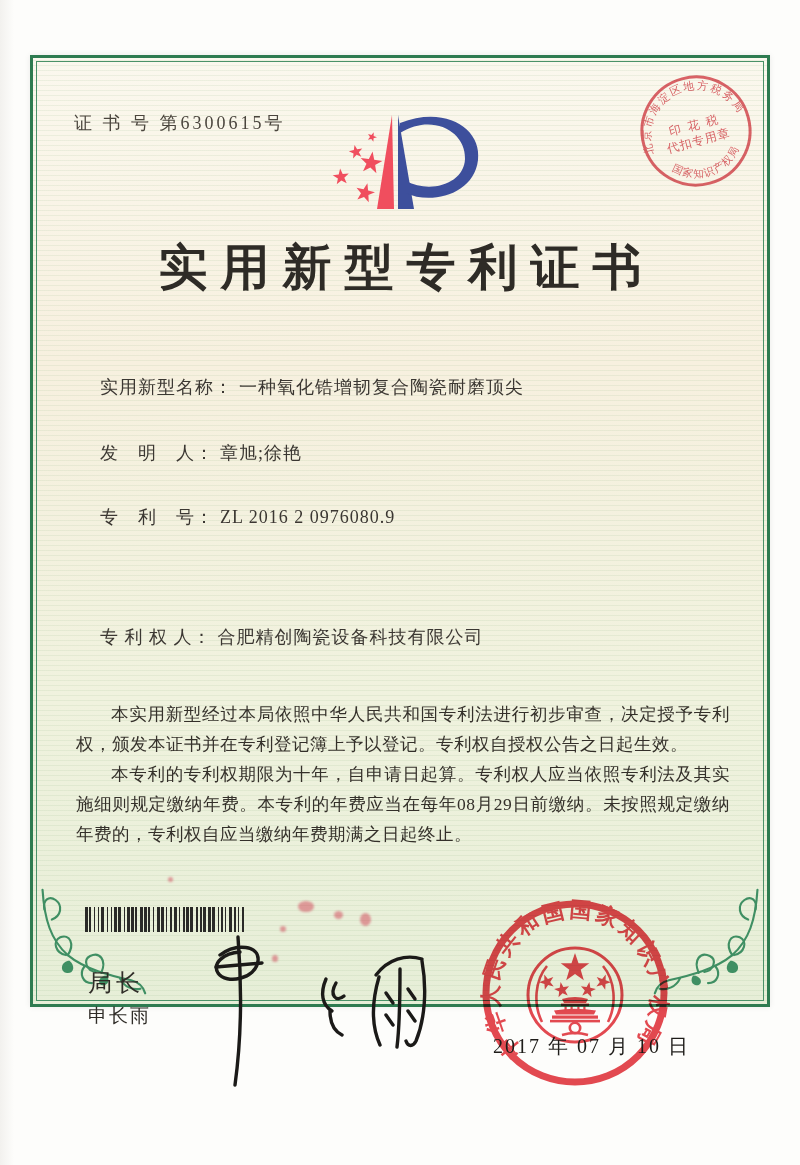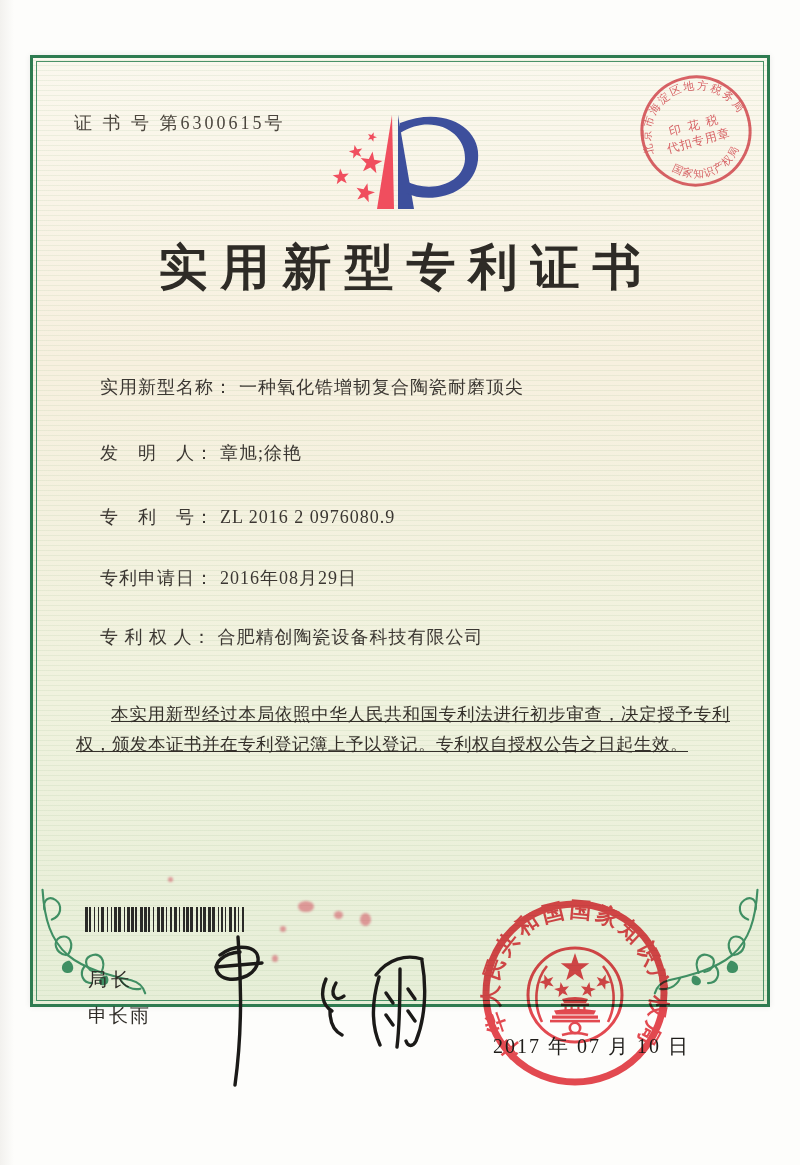--- a/index.html
+++ b/index.html
@@ -27,27 +27,27 @@
   .taxstamp { position:absolute; left:604px; top:14px; mix-blend-mode:multiply; opacity:.88; }
   .title {
     position:absolute; left:0; top:180px; width:100%;
     text-align:center; font-size:49px; font-weight:600; color:#2e2b26;
     letter-spacing:13px; text-indent:13px;
   }
   .field { position:absolute; left:48px; font-size:18px; color:#3b3732; white-space:pre; letter-spacing:1px; }
   .field .val { margin-left:6px; }
   .paras {
     position:absolute; left:46px; top:644px; width:654px;
-    font-size:17.5px; line-height:30px; color:#34302a; text-align:justify; letter-spacing:0.5px;text-decoration:underline;
+    font-size:17.5px; line-height:30px; color:#34302a; text-align:justify; letter-spacing:0.5px;
   }
   .paras p { text-indent:2em; margin:0; }
   .barcode { position:absolute; left:55px; top:852px; height:25px; display:flex; align-items:stretch; }
   .barcode span { display:block; }
   .redmark { position:absolute; background:rgba(206,46,70,0.45); border-radius:50%; filter:blur(1px); }
-  .director-title { position:absolute; left:58px; top:912px; font-size:19px; color:#2f2c27; letter-spacing:4px; font-family:"Liberation Sans","DejaVu Sans",sans-serif; }
+  .director-title { position:absolute; left:58px; top:912px; font-size:24px; color:#2f2c27; letter-spacing:4px; font-family:"Liberation Sans","DejaVu Sans",sans-serif; }
   .director-name  { position:absolute; left:58px; top:948px; font-size:19px; color:#2f2c27; letter-spacing:2px; font-family:"Liberation Sans","DejaVu Sans",sans-serif; }
   .signature { position:absolute; left:150px; top:872px; }
   .seal { position:absolute; left:445px; top:838px; mix-blend-mode:multiply; opacity:.93; }
   .issue-date { position:absolute; left:463px; top:978px; font-size:20px; color:#1e1c19; letter-spacing:2px; z-index:5; white-space:pre; }
   .footer { position:absolute; left:0; top:1036px; width:100%; text-align:center; font-size:14.5px; color:#45413a; letter-spacing:1px; }
   .flourish { position:absolute; width:112px; height:118px; }
   .flourish.br { right:6px; bottom:6px; }
   .flourish.bl { left:6px; bottom:6px; transform:scaleX(-1); }
 </style>
 </head>
@@ -124,29 +124,27 @@
 
   <div class="field" style="top:299px">
     <span>实用新型名称：</span><span class="val">一种氧化锆增韧复合陶瓷耐磨顶尖</span>
   </div>
   <div class="field" style="top:365px">
     <span>发　明　人：</span><span class="val">章旭;徐艳</span>
   </div>
   <div class="field" style="top:429px">
     <span>专　利　号：</span><span class="val">ZL 2016 2 0976080.9</span>
   </div>
-  <div class="field" style="top:490px">
-    <span>专利申请日：</span><span class="val">2016年08月29日</span>
-  </div>
   <div class="field" style="top:549px">
     <span>专 利 权 人：</span><span class="val">合肥精创陶瓷设备科技有限公司</span>
   </div>
 
   <div class="paras">
     <p>本实用新型经过本局依照中华人民共和国专利法进行初步审查，决定授予专利权，颁发本证书并在专利登记簿上予以登记。专利权自授权公告之日起生效。</p>
+    <p>本专利的专利权期限为十年，自申请日起算。专利权人应当依照专利法及其实施细则规定缴纳年费。本专利的年费应当在每年08月29日前缴纳。未按照规定缴纳年费的，专利权自应当缴纳年费期满之日起终止。</p>
   </div>
 
   <div class="barcode" id="barcode">
       <span style="width: 2.9px; background: rgb(42, 42, 40);"></span>
       <span style="width: 1.45px; background: transparent;"></span>
       <span style="width: 1.45px; background: rgb(42, 42, 40);"></span>
       <span style="width: 2.9px; background: transparent;"></span>
       <span style="width: 1.45px; background: rgb(42, 42, 40);"></span>
       <span style="width: 2.9px; background: transparent;"></span>
       <span style="width: 1.45px; background: rgb(42, 42, 40);"></span>

